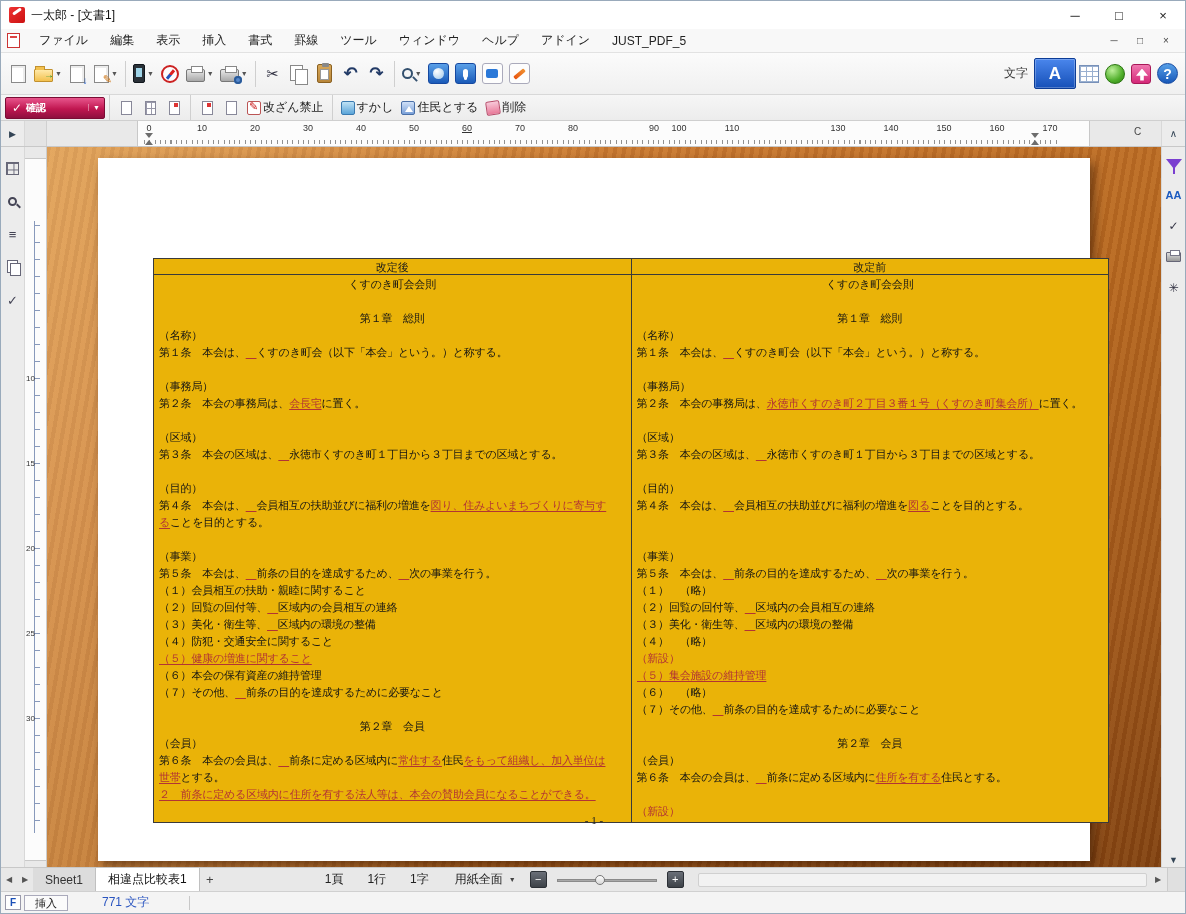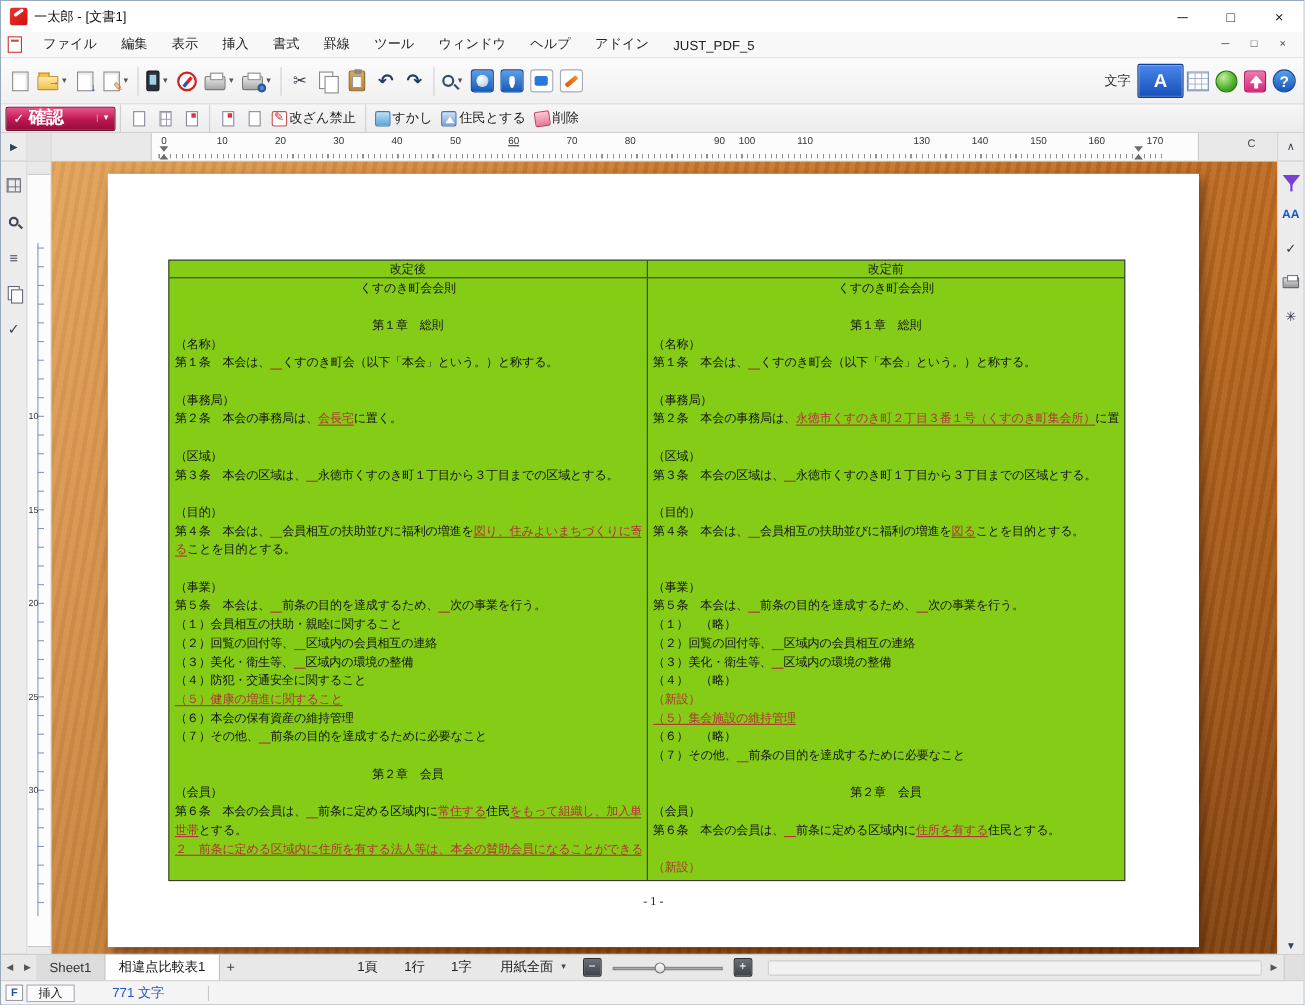--- a/index.html
+++ b/index.html
@@ -72,21 +72,21 @@
   .i-greenball { width:20px; height:20px; border-radius:50%; background:radial-gradient(circle at 35% 30%, #bdf09a, #4fae2a 60%, #2e7f12); border:1px solid #2a7410; }
   .i-pinkapp { width:20px; height:20px; border-radius:3px; background:linear-gradient(#f078b0,#d42878); border:1px solid #a81858; position:relative; }
   .i-pinkapp::after { content:""; position:absolute; left:4px; top:4px; width:12px; height:12px; background:#fff; clip-path:polygon(50% 0, 100% 60%, 65% 60%, 65% 100%, 35% 100%, 35% 60%, 0 60%); }
   .i-help { width:21px; height:21px; border-radius:50%; background:linear-gradient(#57a0e8,#1858b8); border:1px solid #1448a0; color:#fff; font-weight:bold; font-size:14px; display:flex; align-items:center; justify-content:center; }
   .tb-spacer { flex:1; }
 
   
   .toolbar2 { height:26px; background:linear-gradient(#f6f6f6,#ececec); border-bottom:1px solid #cfcfcf; display:flex; align-items:center; padding:0 2px; flex:0 0 auto; }
   .btn-kakunin { height:22px; width:100px; margin-left:2px; display:flex; align-items:center; background:linear-gradient(#e8558c,#c01650 55%,#8e0f3e); border:1px solid #7a0c34; border-radius:2px; color:#fff; }
   .btn-kakunin .chk { font-size:12px; margin:0 4px 0 6px; }
-  .btn-kakunin .lbl { font-size:16px; font-weight:bold; flex:1; }
+  .btn-kakunin .lbl { font-size:10px; font-weight:bold; flex:1; }
   .btn-kakunin .ddz { width:16px; border-left:1px solid rgba(255,255,255,.4); font-size:7px; text-align:center; }
   .t2-btn { height:22px; min-width:24px; display:flex; align-items:center; justify-content:center; border:1px solid transparent; border-radius:2px; padding:0 3px; }
   .t2-label { font-size:12px; color:#222; margin-left:2px; }
   .mini-page { width:11px; height:14px; background:#fff; border:1px solid #889; position:relative; }
   .mini-page.grid { background-image:linear-gradient(#99a 1px,transparent 1px),linear-gradient(90deg,#99a 1px,transparent 1px); background-size:5px 6px; }
   .mini-page.red::after { content:""; position:absolute; right:1px; top:1px; width:4px; height:4px; background:#d33; }
   .mini-icon { width:14px; height:14px; border-radius:2px; position:relative; }
   .mi-tamper { background:#fff; border:1px solid #b55; }
   .mi-tamper::after { content:"✎"; position:absolute; left:1px; top:-2px; font-size:11px; color:#c22; }
   .mi-mizu { background:linear-gradient(#bfe2f5,#5aa4d8); border:1px solid #3a7ab0; }
@@ -126,21 +126,21 @@
   .vr-mark { position:absolute; left:9px; width:6px; height:1px; background:#8899bb; }
   .vr-num { position:absolute; left:1px; font-size:8px; color:#333; }
 
   .doc-area { flex:1; position:relative; overflow:hidden;
     background:
       linear-gradient(100deg, rgba(255,225,170,.30), rgba(255,255,255,0) 45%),
       repeating-linear-gradient(100deg, rgba(110,55,10,.10) 0 4px, rgba(255,205,130,.08) 4px 9px),
       linear-gradient(150deg, #d58a3c 0%, #c87730 28%, #b5661f 55%, #9c5419 80%, #7d3f10 100%);
   }
   .doc-page { position:absolute; left:51px; top:11px; width:992px; height:703px; background:#fff; box-shadow:4px 5px 10px rgba(45,18,0,.55); }
-  .doc-table { position:absolute; left:55px; top:78px; width:870px; border:1px solid #3a3a3a; background:#84cc16; }
+  .doc-table { position:absolute; left:55px; top:100px; width:956px; border:1px solid #3a3a3a; background:#eab308; }
   .doc-hdr { display:flex; height:16px; border-bottom:1px solid #3a3a3a; }
   .hdr-cell { flex:1; text-align:center; font:11px/16px "Liberation Serif","DejaVu Serif",serif; color:#1a1a1a; }
   .hdr-cell + .hdr-cell { border-left:1px solid #3a3a3a; }
   .doc-body { display:flex; }
   .doc-col { flex:1; padding:1px 5px 2px 5px; min-width:0; }
   .doc-col + .doc-col { border-left:1px solid #3a3a3a; }
   .doc-line { height:17px; line-height:17px; font-size:11px; white-space:nowrap; overflow:hidden;
     font-family:"Liberation Serif","DejaVu Serif",serif; color:#141414; letter-spacing:-0.2px; }
   .doc-line.center { text-align:center; }
   .red { color:#b23434;text-align:center; }

